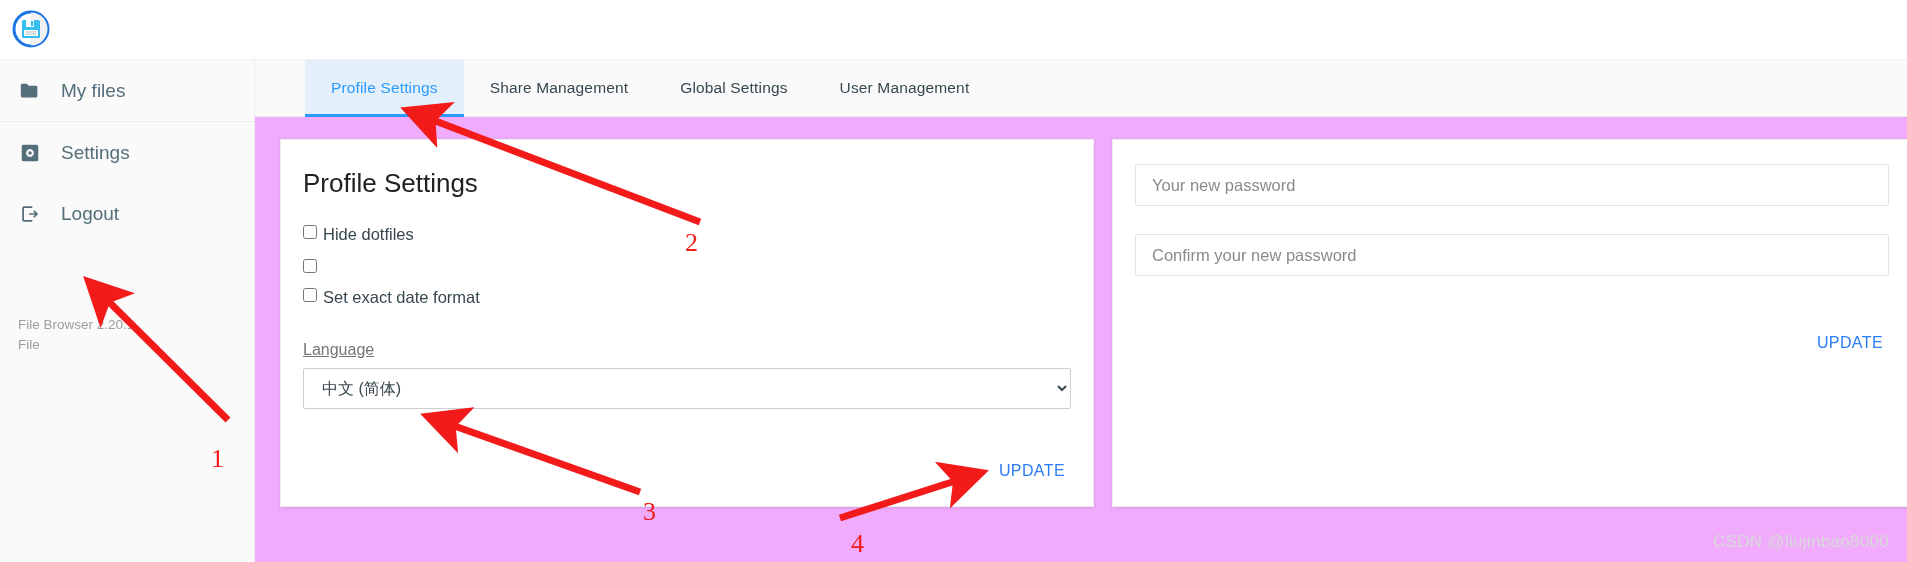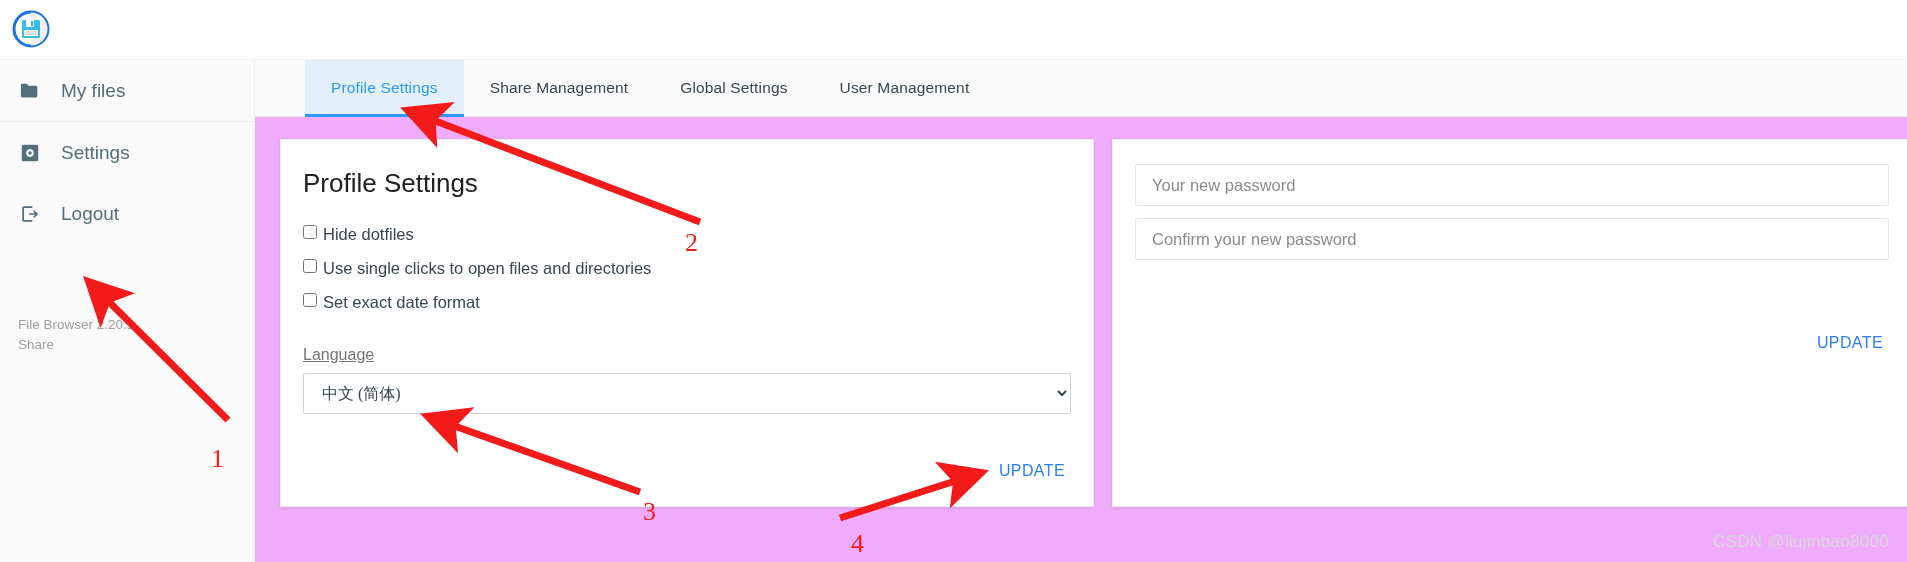--- a/index.html
+++ b/index.html
@@ -144,33 +144,33 @@
     margin-bottom: 9px;
     font-size: 16px;
     color: #757575;
     text-decoration: underline;
   }
   .lang-select {
     display: block;
     width: 768px; height: 41px;
     padding: 0 14px;
     font-size: 16px;
-    font-family: Liberation Serif, serif;
+    font-family: Liberation Sans, sans-serif;
     color: #37474f;
     background: #ffffff;
     border: 1px solid #cfcfcf;
     border-radius: 2px;
     outline: none;
   }
 
   .pw-input {
     display: block;
     width: 754px; height: 42px;
     padding: 0 16px;
-    margin-bottom: 12px;
+    margin-bottom: 28px;
     font-size: 16.5px;
     font-family: "Liberation Sans", sans-serif;
     color: #37474f;
     background: #ffffff;
     border: 1px solid #e4e4e4;
     border-radius: 2px;
     outline: none;
   }
   .pw-input::placeholder { color: #8a8a8a; opacity: 1; }
 
@@ -267,21 +267,21 @@
             <path d="M14.5 4.5H5.2A.7.7 0 0 0 4.5 5.2v13.6a.7.7 0 0 0 .7.7h9.3"></path>
             <path d="M11 12h8.2M16.2 8.6L19.6 12l-3.4 3.4"></path>
           </svg>
         </span>
         <span class="nav-label">Logout</span>
       </div>
     </div>
 
     <div class="side-footer">
       <div>File Browser 2.20.1</div>
-      <div>Share</div>
+      <div>File</div>
     </div>
   </div>
 
   <div class="content">
 
     <div class="tabbar">
       <div class="tab active">
         <span>Profile Settings</span>
       </div>
       <div class="tab">
@@ -300,21 +300,20 @@
       <div class="card card-left">
         <h2 class="card-title">Profile Settings</h2>
 
         <label class="check-row">
           <input type="checkbox" style="">
           <span>Hide dotfiles</span>
         </label>
 
         <label class="check-row">
           <input type="checkbox" style="">
-          <span>Use single clicks to open files and directories</span>
         </label>
 
         <label class="check-row">
           <input type="checkbox" style="">
           <span>Set exact date format</span>
         </label>
 
         <div class="field-label">Language</div>
         <select class="lang-select" id="lang-select"><option value="中文 (简体)">中文 (简体)</option><option value="English">English</option><option value="日本語">日本語</option><option value="Français">Français</option><option value="Deutsch">Deutsch</option><option value="Español">Español</option></select>
 

